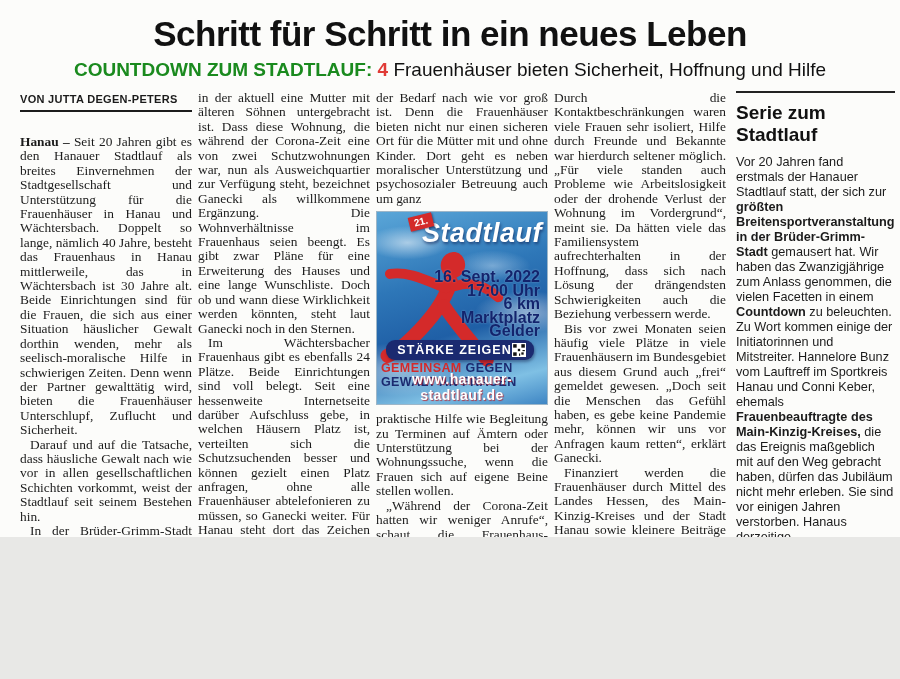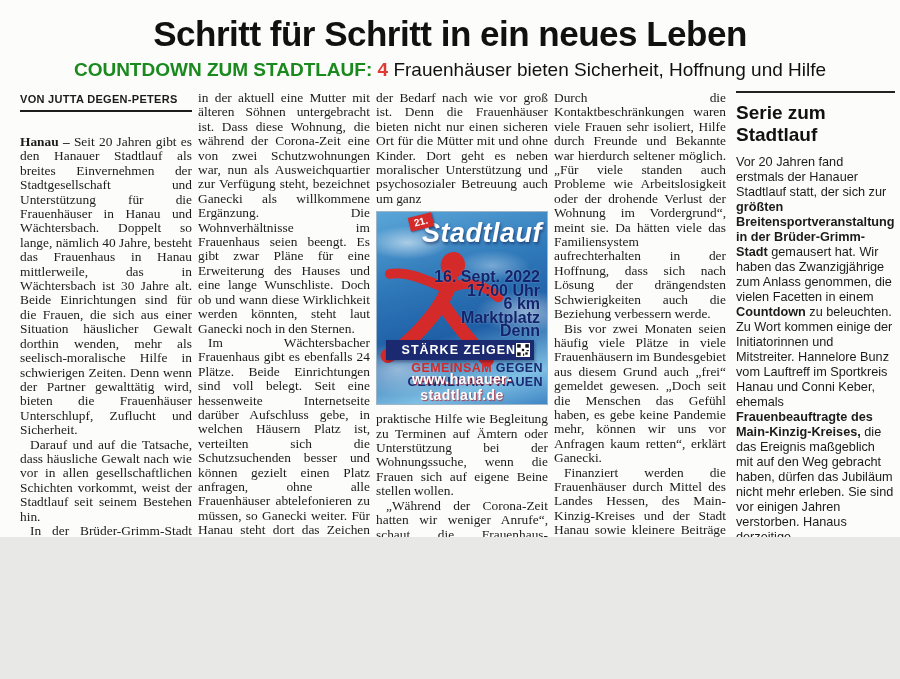--- a/index.html
+++ b/index.html
@@ -52,25 +52,26 @@
   }
   .runner{position:absolute;left:2%;top:16%;width:78%;height:76%;z-index:1;}
   .poster-info{
     position:absolute;right:7px;top:58px;text-align:right;color:#13246d;z-index:2;
     font-family:"Liberation Sans",sans-serif;font-weight:bold;font-size:16px;line-height:13.5px;
     text-shadow:0 0 2px rgba(255,255,255,.35);
   }
   .banner{
     position:absolute;left:9px;right:13px;bottom:44px;background:#1b2a70;color:#fff;z-index:2;
     font-family:"Liberation Sans",sans-serif;font-weight:bold;font-size:12.5px;letter-spacing:1px;
-    padding:3px 4px 3px 7px;display:flex;justify-content:flex-end;align-items:center;
+    padding:3px 4px 3px 7px;display:flex;justify-content:center;align-items:center;
     box-shadow:1px 2px 3px rgba(0,0,40,.35);
+    border-radius:9px;
   }
   .slogan{
-    position:absolute;bottom:15px;left:4px;right:4px;text-align:right;z-index:2;
+    position:absolute;bottom:15px;left:4px;right:4px;text-align:left;z-index:2;
     font-family:"Liberation Sans",sans-serif;font-weight:bold;font-size:12.5px;line-height:14px;
     color:#1b2a70;letter-spacing:.4px;
   }
   .slogan .hl{color:#d42a2a;}
   .poster-url{
     position:absolute;bottom:1px;left:0;right:0;text-align:center;z-index:2;color:#fff;
     font-family:"Liberation Sans",sans-serif;font-weight:bold;font-size:14px;letter-spacing:.4px;
     text-shadow:1px 1px 1px rgba(190,30,40,.8);
   }
   
@@ -127,21 +128,21 @@
             <path d="M60 40 C44 34 26 24 9 27" stroke-width="9"></path>
             <path d="M68 38 C82 33 94 37 107 48" stroke-width="9"></path>
           </g>
           <ellipse cx="66" cy="19" rx="11" ry="12" fill="#d42a2a" transform="rotate(10 66 19)"></ellipse>
         </svg>
         <div class="poster-info">
           <div>16. Sept. 2022</div>
           <div>17:00 Uhr</div>
           <div>6 km</div>
           <div>Marktplatz</div>
-          <div>Denn</div>
+          <div>Gelder</div>
         </div>
         <div class="banner">
           <span>STÄRKE ZEIGEN</span>
           <svg width="14" height="14" viewBox="0 0 12 12">
             <rect width="12" height="12" fill="#fff"></rect>
             <g fill="#111">
               <rect x="1" y="1" width="3" height="3"></rect>
                 <rect x="8" y="1" width="3" height="3"></rect>
               <rect x="1" y="8" width="3" height="3"></rect>
                 <rect x="5" y="5" width="2" height="2"></rect>

